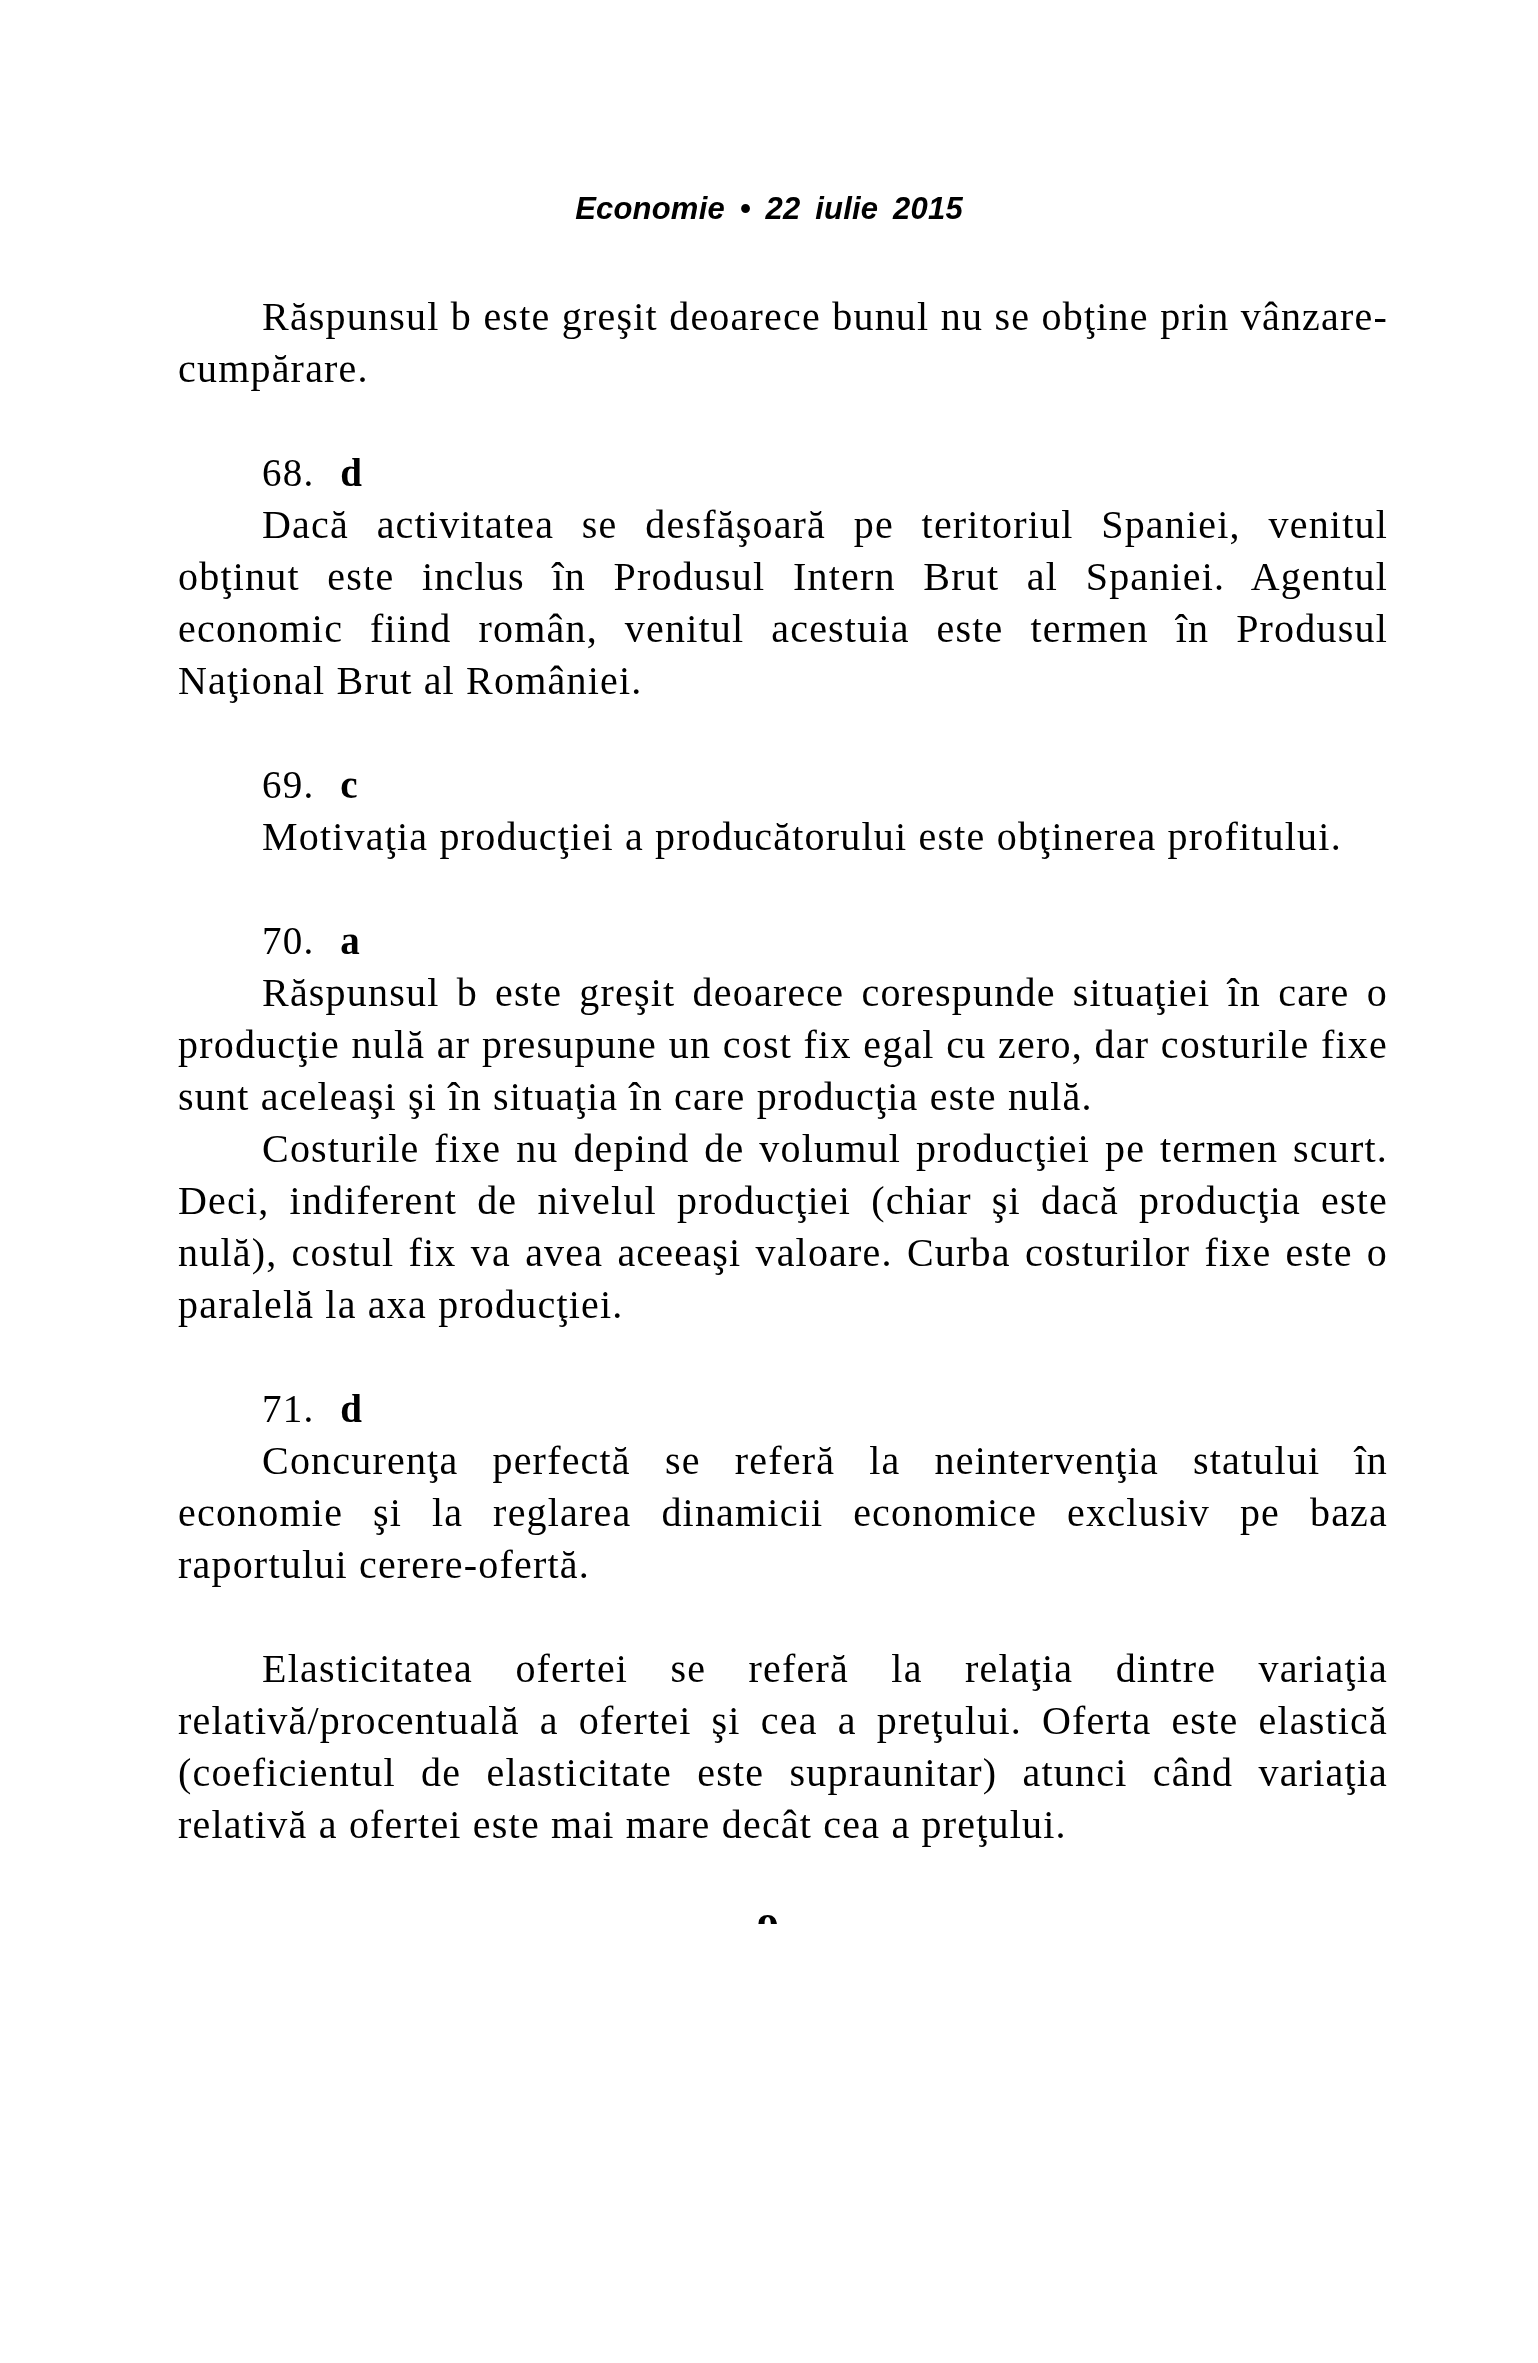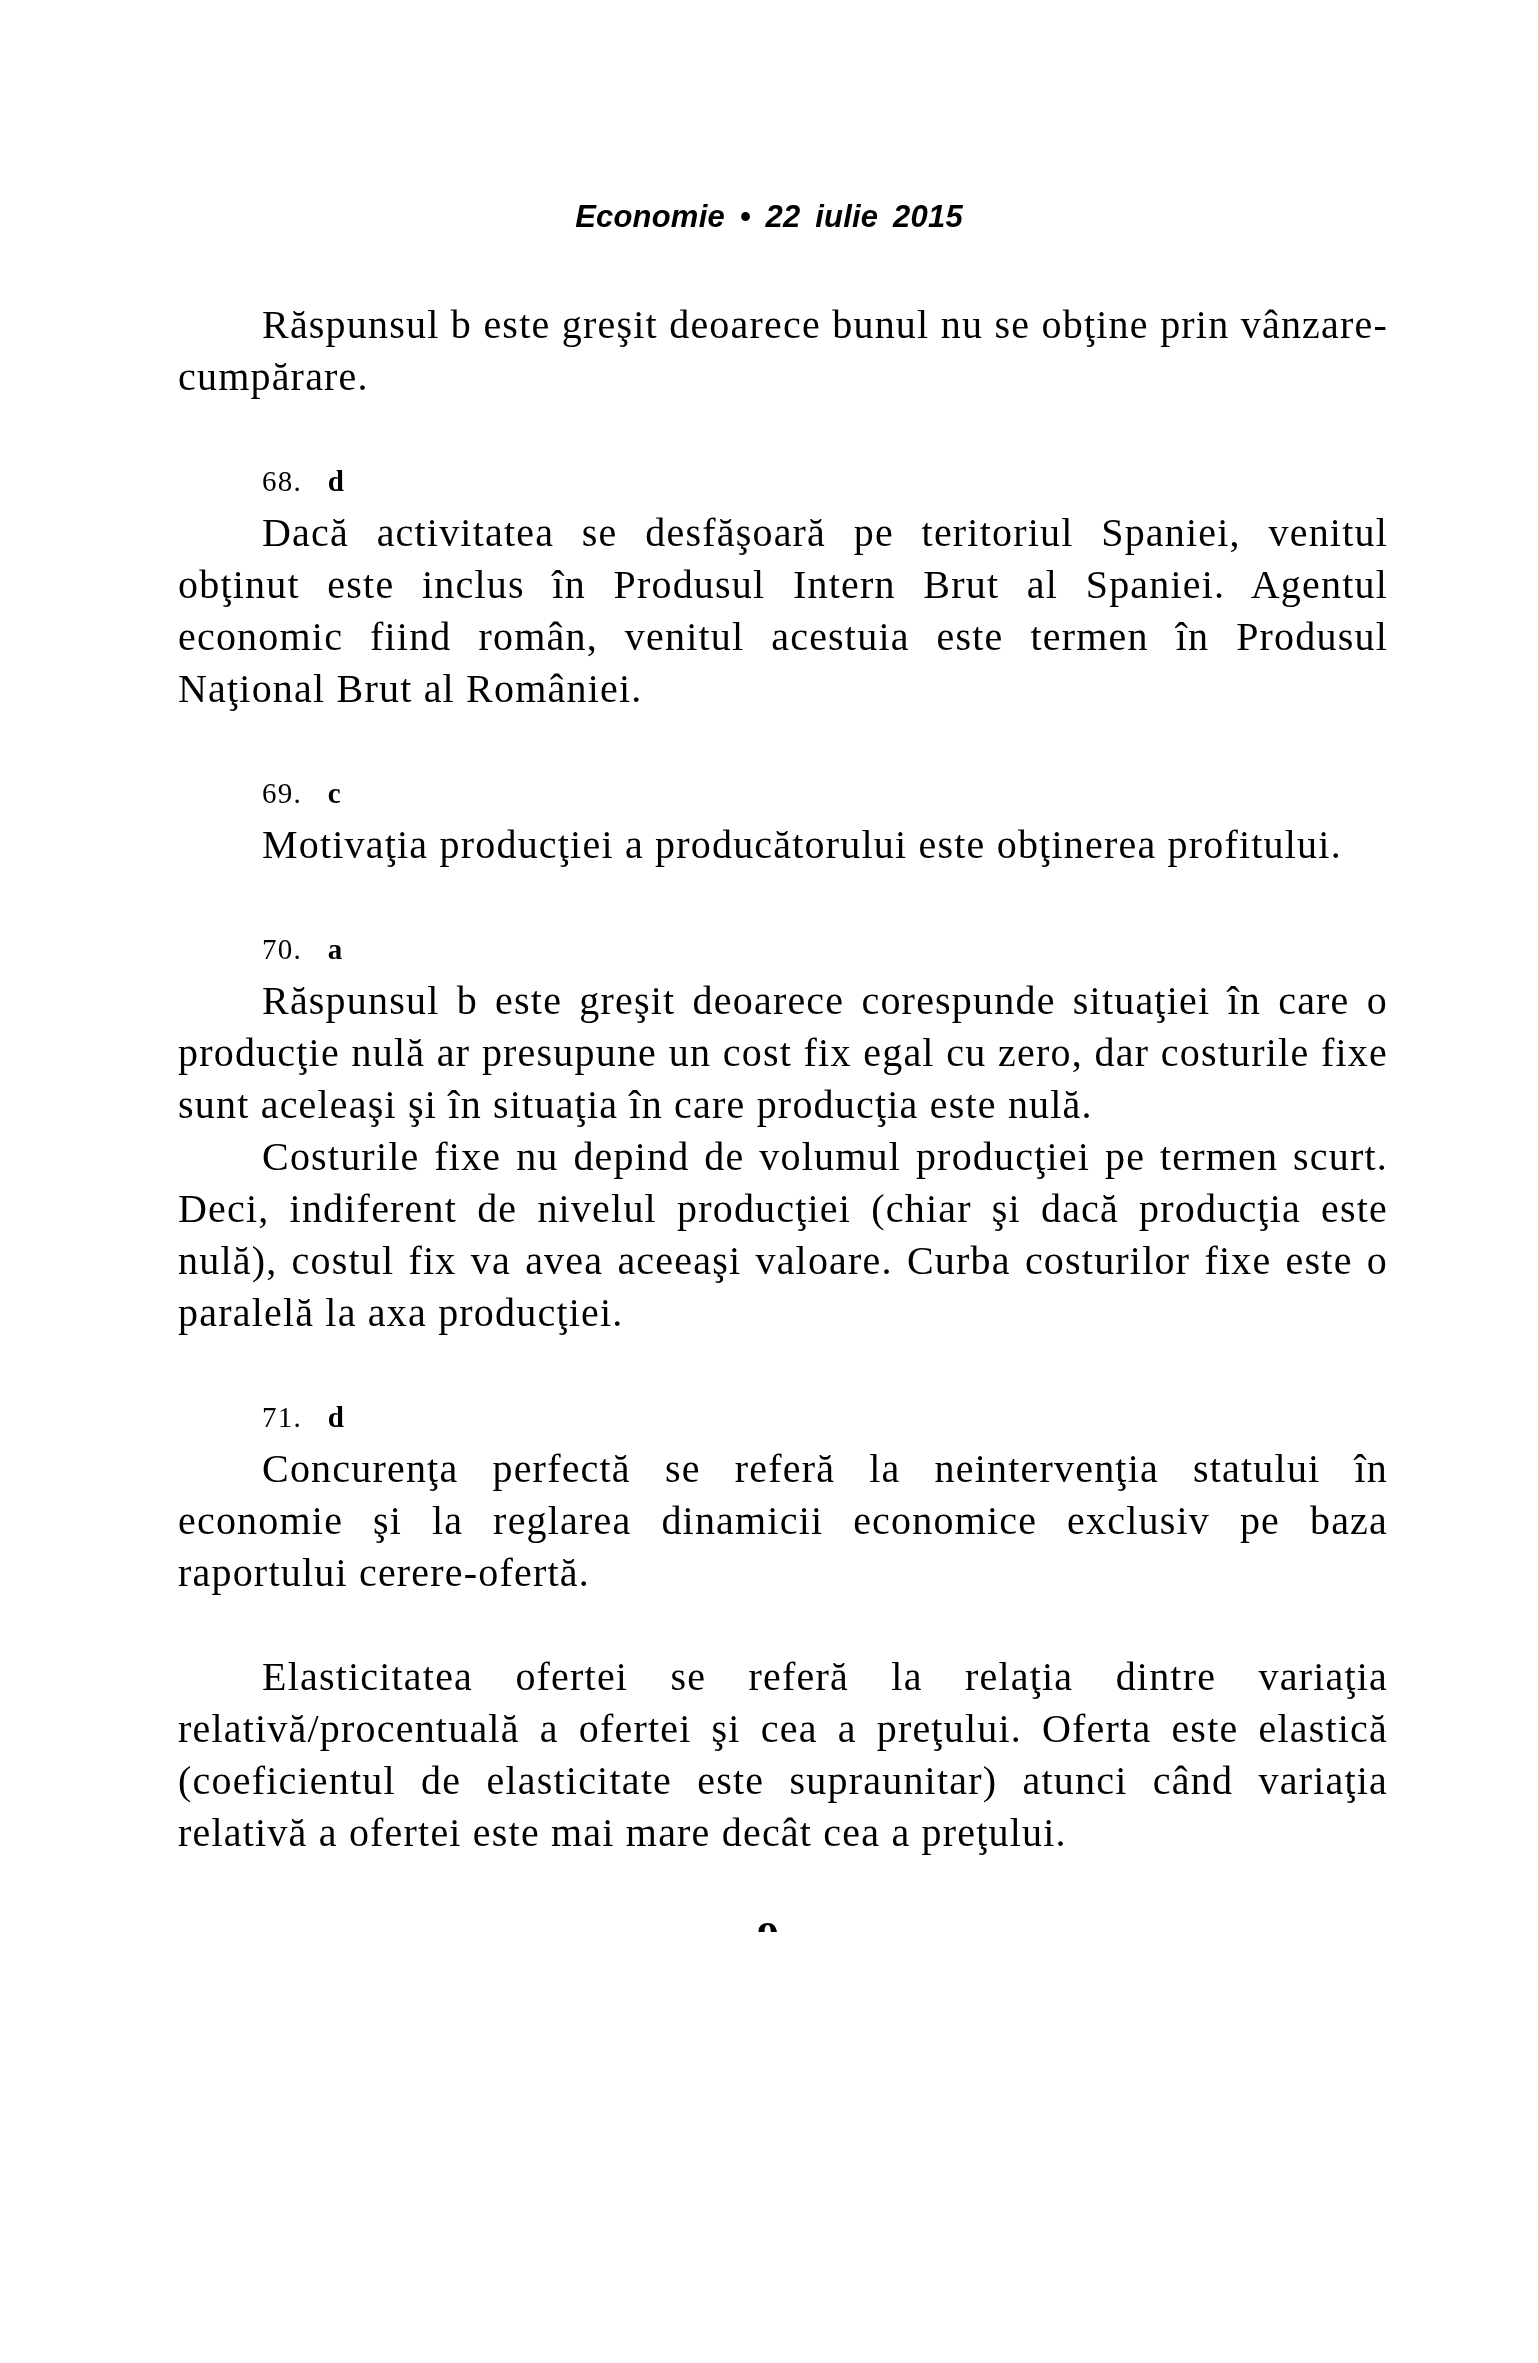--- a/index.html
+++ b/index.html
@@ -4,21 +4,21 @@
 <style>
   html, body {
     margin: 0;
     padding: 0;
     background: #ffffff;
   }
   .page {
     position: relative;
     width: 1538px;
     height: 1916px;
-    margin: 16px auto;
+    margin: 8px auto;
     background: #ffffff;
     color: #000000;
     font-family: "Liberation Serif", serif;
     overflow: hidden;
     border-radius: 25px;
   }
   .page-header {
     padding-top: 183px;
     text-align: center;
     font-family: "Liberation Sans", sans-serif;
@@ -42,21 +42,21 @@
     text-indent: 84px;
   }
   .intro {
     margin-top: 64px;
   }
   .answer-section {
     margin-top: 52px;
   }
   .answer-heading {
     margin: 0;
-    font-size: 29px;
+    font-size: 39px;
     line-height: 52px;
     letter-spacing: 1.2px;
     text-indent: 84px;
     text-align: left;
   }
   .answer-heading .answer-letter {
     font-weight: bold;
     margin-left: 26px;
   }
   .page-footer {

